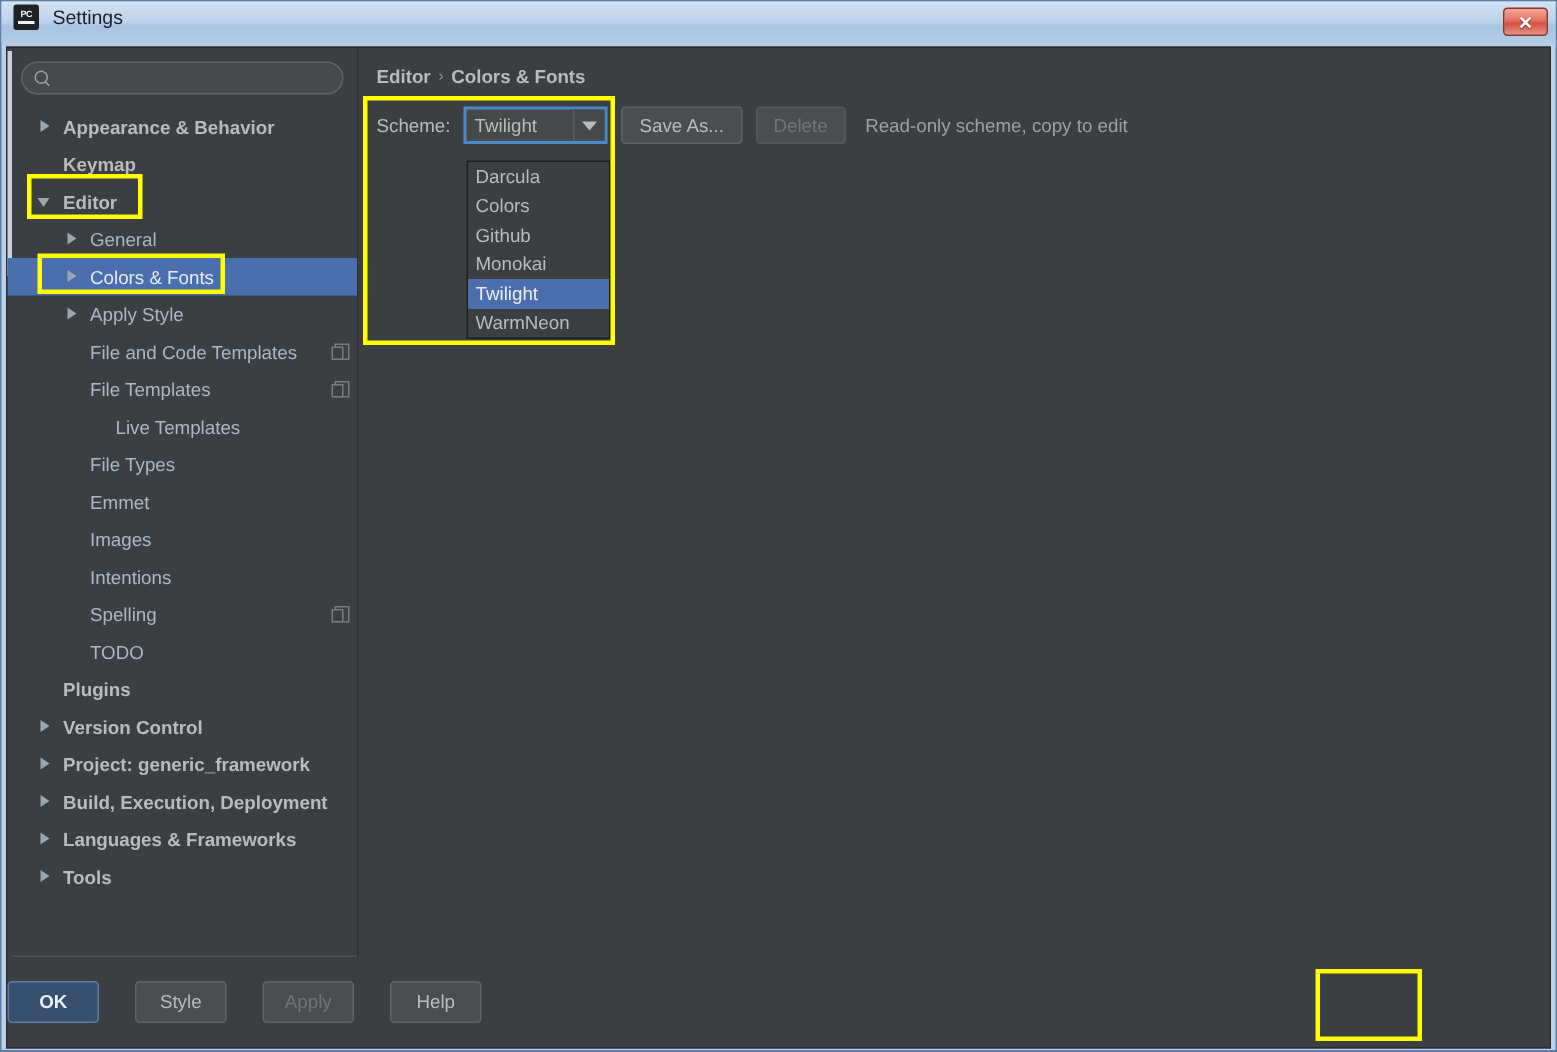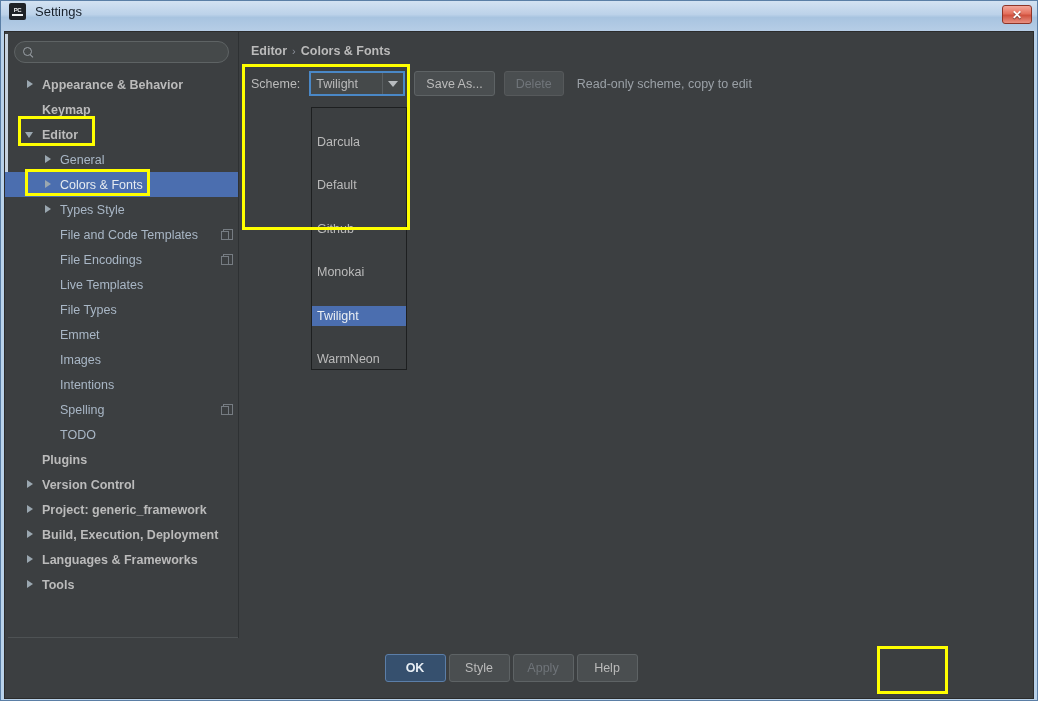--- a/index.html
+++ b/index.html
@@ -205,30 +205,30 @@
     position: absolute;
     left: 60px; top: 36px;
     width: 96px;
     background: #3c3f41;
     border: 1px solid #1d1f20;
     z-index: 20;
   }
   .dd-item {
     height: 19.5px; display: flex; align-items: center;
     padding-left: 5px; font-size: 12.5px; color: #bbbbbb;
-    cursor: pointer; white-space: nowrap; margin-top: 24px;
+    cursor: pointer; white-space: nowrap;
   }
   .dd-item.selected { background: #4b6eaf; color: #eaeef3; }
 
   
   #buttonbar {
     height: 60px; flex: 0 0 60px;
     background: #3c3f41;
-    display: flex; align-items: center; justify-content: center;
-    padding-right: 16px; gap: 3px;
+    display: flex; align-items: center; justify-content: flex-start;
+    padding-right: 16px; gap: 24px;
     position: relative;
   }
   .dbtn {
     width: 61px; height: 28px;
     background: #4a4e50; border: 1px solid #5e6365; border-radius: 3px;
     color: #bbbbbb; font-size: 12.5px;
     display: flex; align-items: center; justify-content: center;
     cursor: pointer; font-family: "Liberation Sans", sans-serif;
   }
   .dbtn.primary {
@@ -287,35 +287,35 @@
             <div class="tree-row" style="padding-left: 38px;">
               <span class="arrow right"></span>
               <span class="lbl" style="margin-left: 6px;">General</span>
             </div>
             <div class="tree-row selected" style="padding-left: 38px;">
               <span class="arrow right"></span>
               <span class="lbl" style="margin-left: 6px;">Colors &amp; Fonts</span>
             </div>
             <div class="tree-row" style="padding-left: 38px;">
               <span class="arrow right"></span>
-              <span class="lbl" style="margin-left: 6px;">Types Style</span>
+              <span class="lbl" style="margin-left: 6px;">Apply Style</span>
             </div>
             <div class="tree-row" style="padding-left: 38px;">
               <span class="arrow"></span>
               <span class="lbl" style="margin-left: 6px;">File and Code Templates</span>
               <span class="copy-ico"></span>
             </div>
             <div class="tree-row" style="padding-left: 38px;">
               <span class="arrow"></span>
-              <span class="lbl" style="margin-left: 6px;">File Encodings</span>
+              <span class="lbl" style="margin-left: 6px;">File Templates</span>
               <span class="copy-ico"></span>
             </div>
             <div class="tree-row" style="padding-left: 38px;">
               <span class="arrow"></span>
-              <span class="lbl" style="margin-left: 6px;">Live Templates</span>
+              <span class="lbl" style="margin-left: 23px;">Live Templates</span>
             </div>
             <div class="tree-row" style="padding-left: 38px;">
               <span class="arrow"></span>
               <span class="lbl" style="margin-left: 6px;">File Types</span>
             </div>
             <div class="tree-row" style="padding-left: 38px;">
               <span class="arrow"></span>
               <span class="lbl" style="margin-left: 6px;">Emmet</span>
             </div>
             <div class="tree-row" style="padding-left: 38px;">
@@ -377,21 +377,21 @@
             <span id="combo-value">Twilight</span>
             <span id="combo-arrow"></span>
           </div>
 
           <div class="tbtn">Save As...</div>
           <div class="tbtn disabled">Delete</div>
           <div id="readonly-note">Read-only scheme, copy to edit</div>
 
           <div id="dropdown">
               <div class="dd-item">Darcula</div>
-              <div class="dd-item">Default</div>
+              <div class="dd-item">Colors</div>
               <div class="dd-item">Github</div>
               <div class="dd-item">Monokai</div>
               <div class="dd-item selected">Twilight</div>
               <div class="dd-item">WarmNeon</div>
             </div>
         </div>
       </div>
     </div>
 
     <div id="buttonbar">

